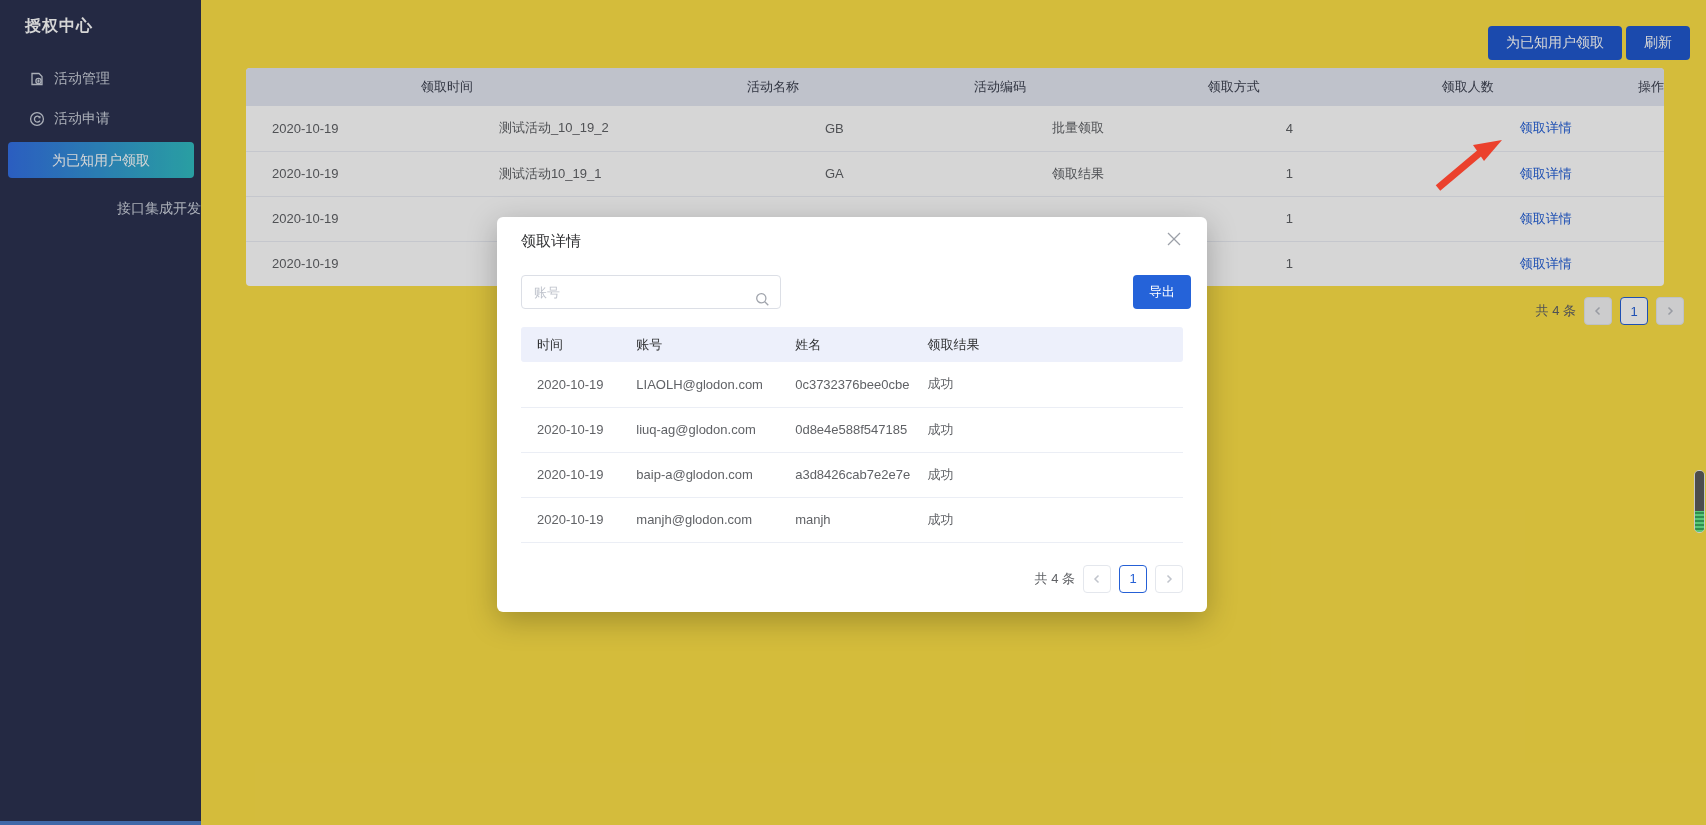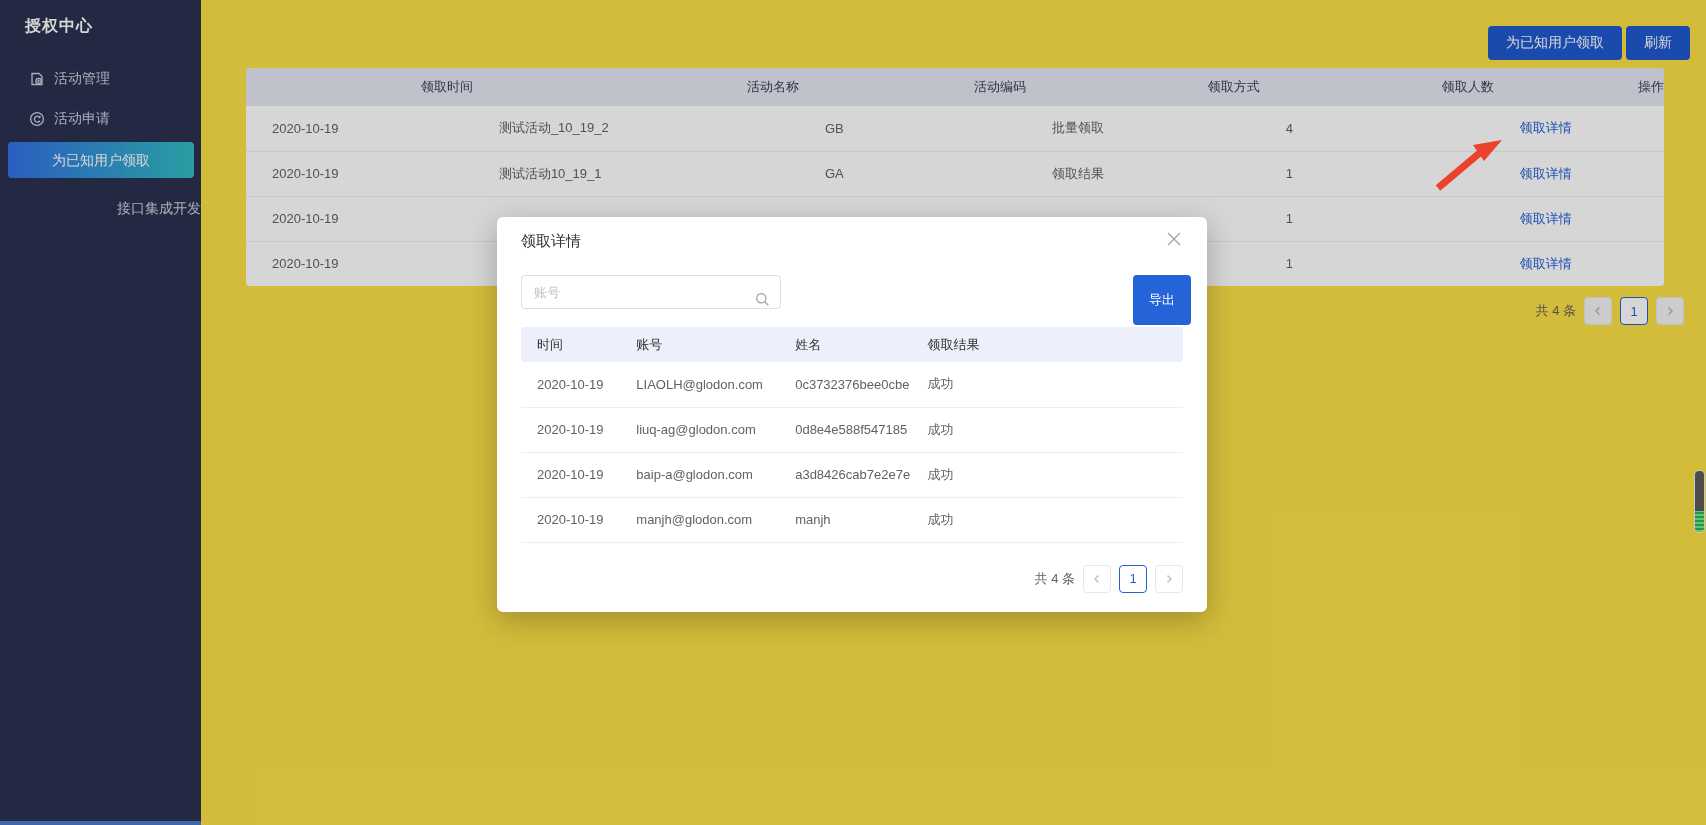--- a/index.html
+++ b/index.html
@@ -58,21 +58,21 @@
   .modal-title { font-size:15px; color:#303133; }
   .modal-close { position:absolute; right:24px; top:14px; width:18px; height:18px; cursor:pointer;
                  background:none; border:none; padding:0; }
   .modal-close svg { width:16px; height:16px; }
   .search-row { position:relative; margin:24px 24px 0 24px; height:34px; }
   .search-box { position:relative; width:260px; }
   .search-input { width:260px; height:34px; border:1px solid #dcdfe6; border-radius:4px; font-size:13px;
                   padding:0 34px 0 12px; color:#606266; font-family:inherit; outline:none; }
   .search-input::placeholder { color:#bfc3cc; }
   .search-ic { position:absolute; right:11px; top:9px; width:15px; height:15px; }
-  .export-btn { position:absolute; right:-8px; top:0; height:50px; padding:7px 16px; background:#2563d9; color:#fff;
+  .export-btn { position:absolute; right:-8px; top:0; height:34px; padding:7px 16px; background:#2563d9; color:#fff;
                 border:none; border-radius:4px; font-size:13px; font-family:Liberation Sans, sans-serif; cursor:pointer; }
   .modal-table-wrap { margin:18px 24px 0 24px; }
   table.mgrid { width:100%; border-collapse:collapse; table-layout:fixed; }
   .mgrid thead th { background:#edf0fb; height:35px; text-align:left; font-size:13px; font-weight:500;
                     color:#303133; padding-left:16px; }
   .mgrid thead th:first-child { border-radius:3px 0 0 3px; }
   .mgrid thead th:last-child { border-radius:0 3px 3px 0;font-family:Liberation Mono, monospace; }
   .mgrid tbody td { height:45px; font-size:13px; color:#606266; padding-left:16px; border-bottom:1px solid #ebeef5; }
   .pager.inner { position:static; justify-content:flex-end; margin:22px 24px 0 24px; }
   .pager.inner .pg-btn { background:#fff; border:1px solid #e4e7ed; }

